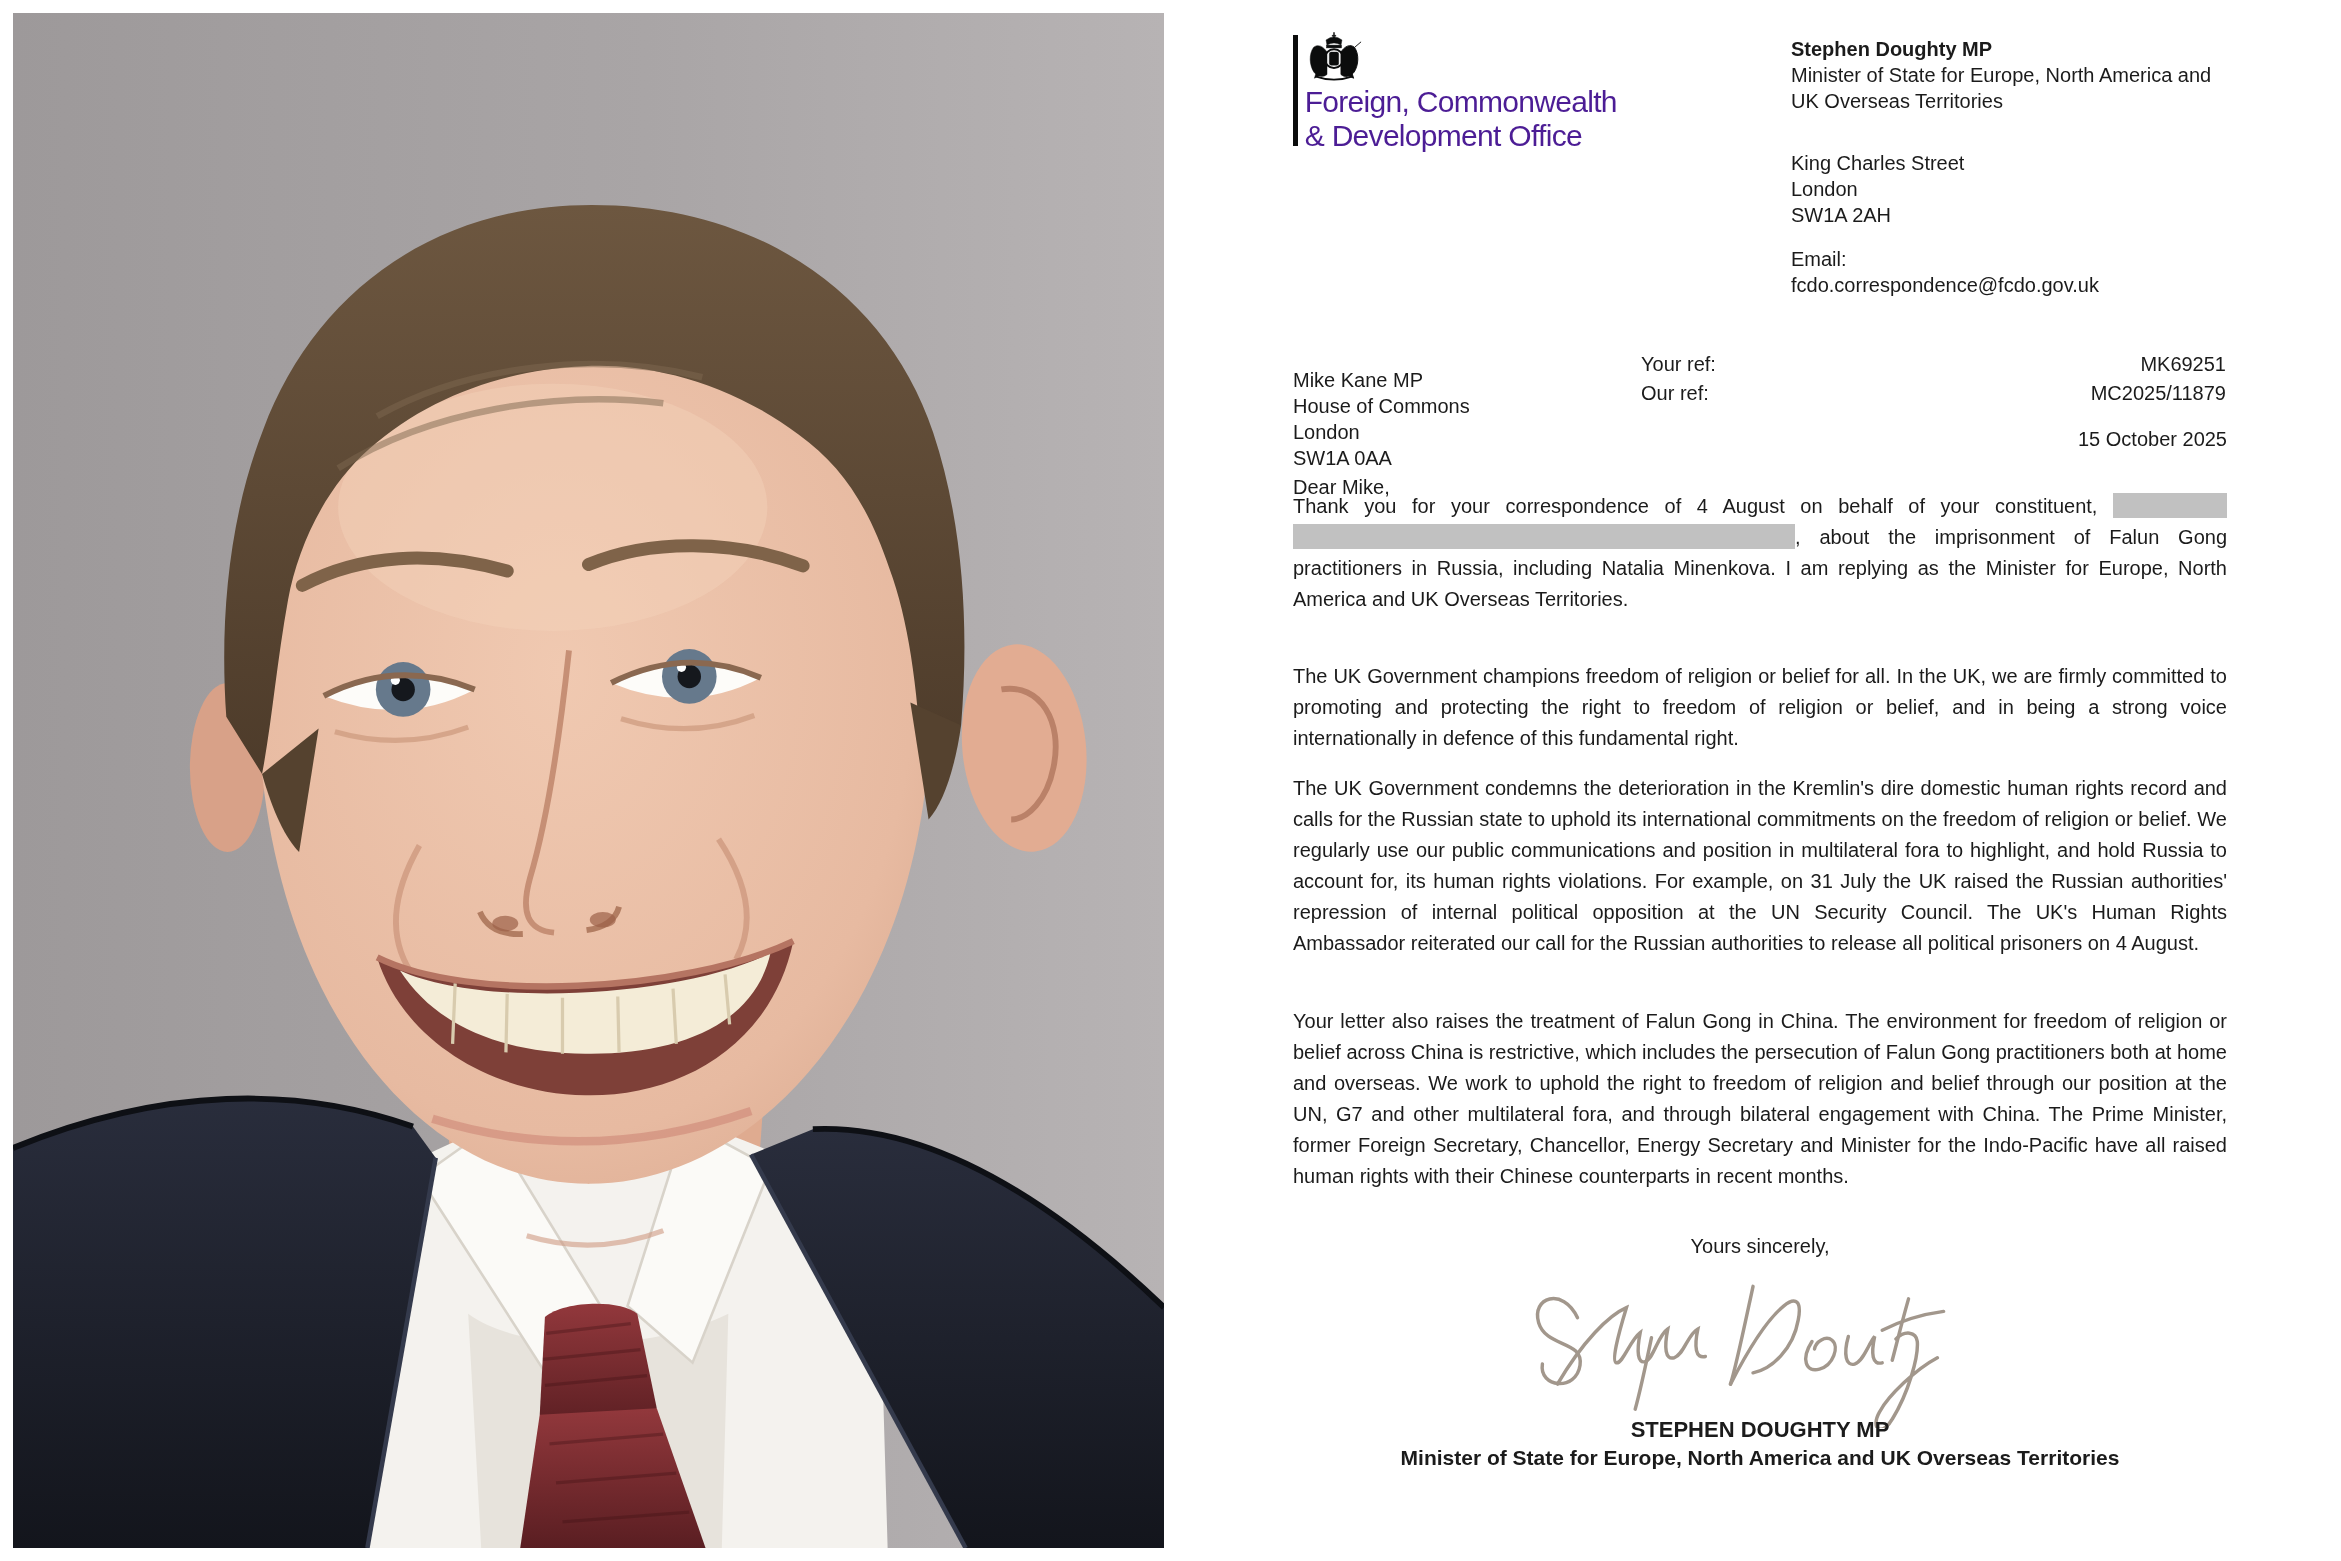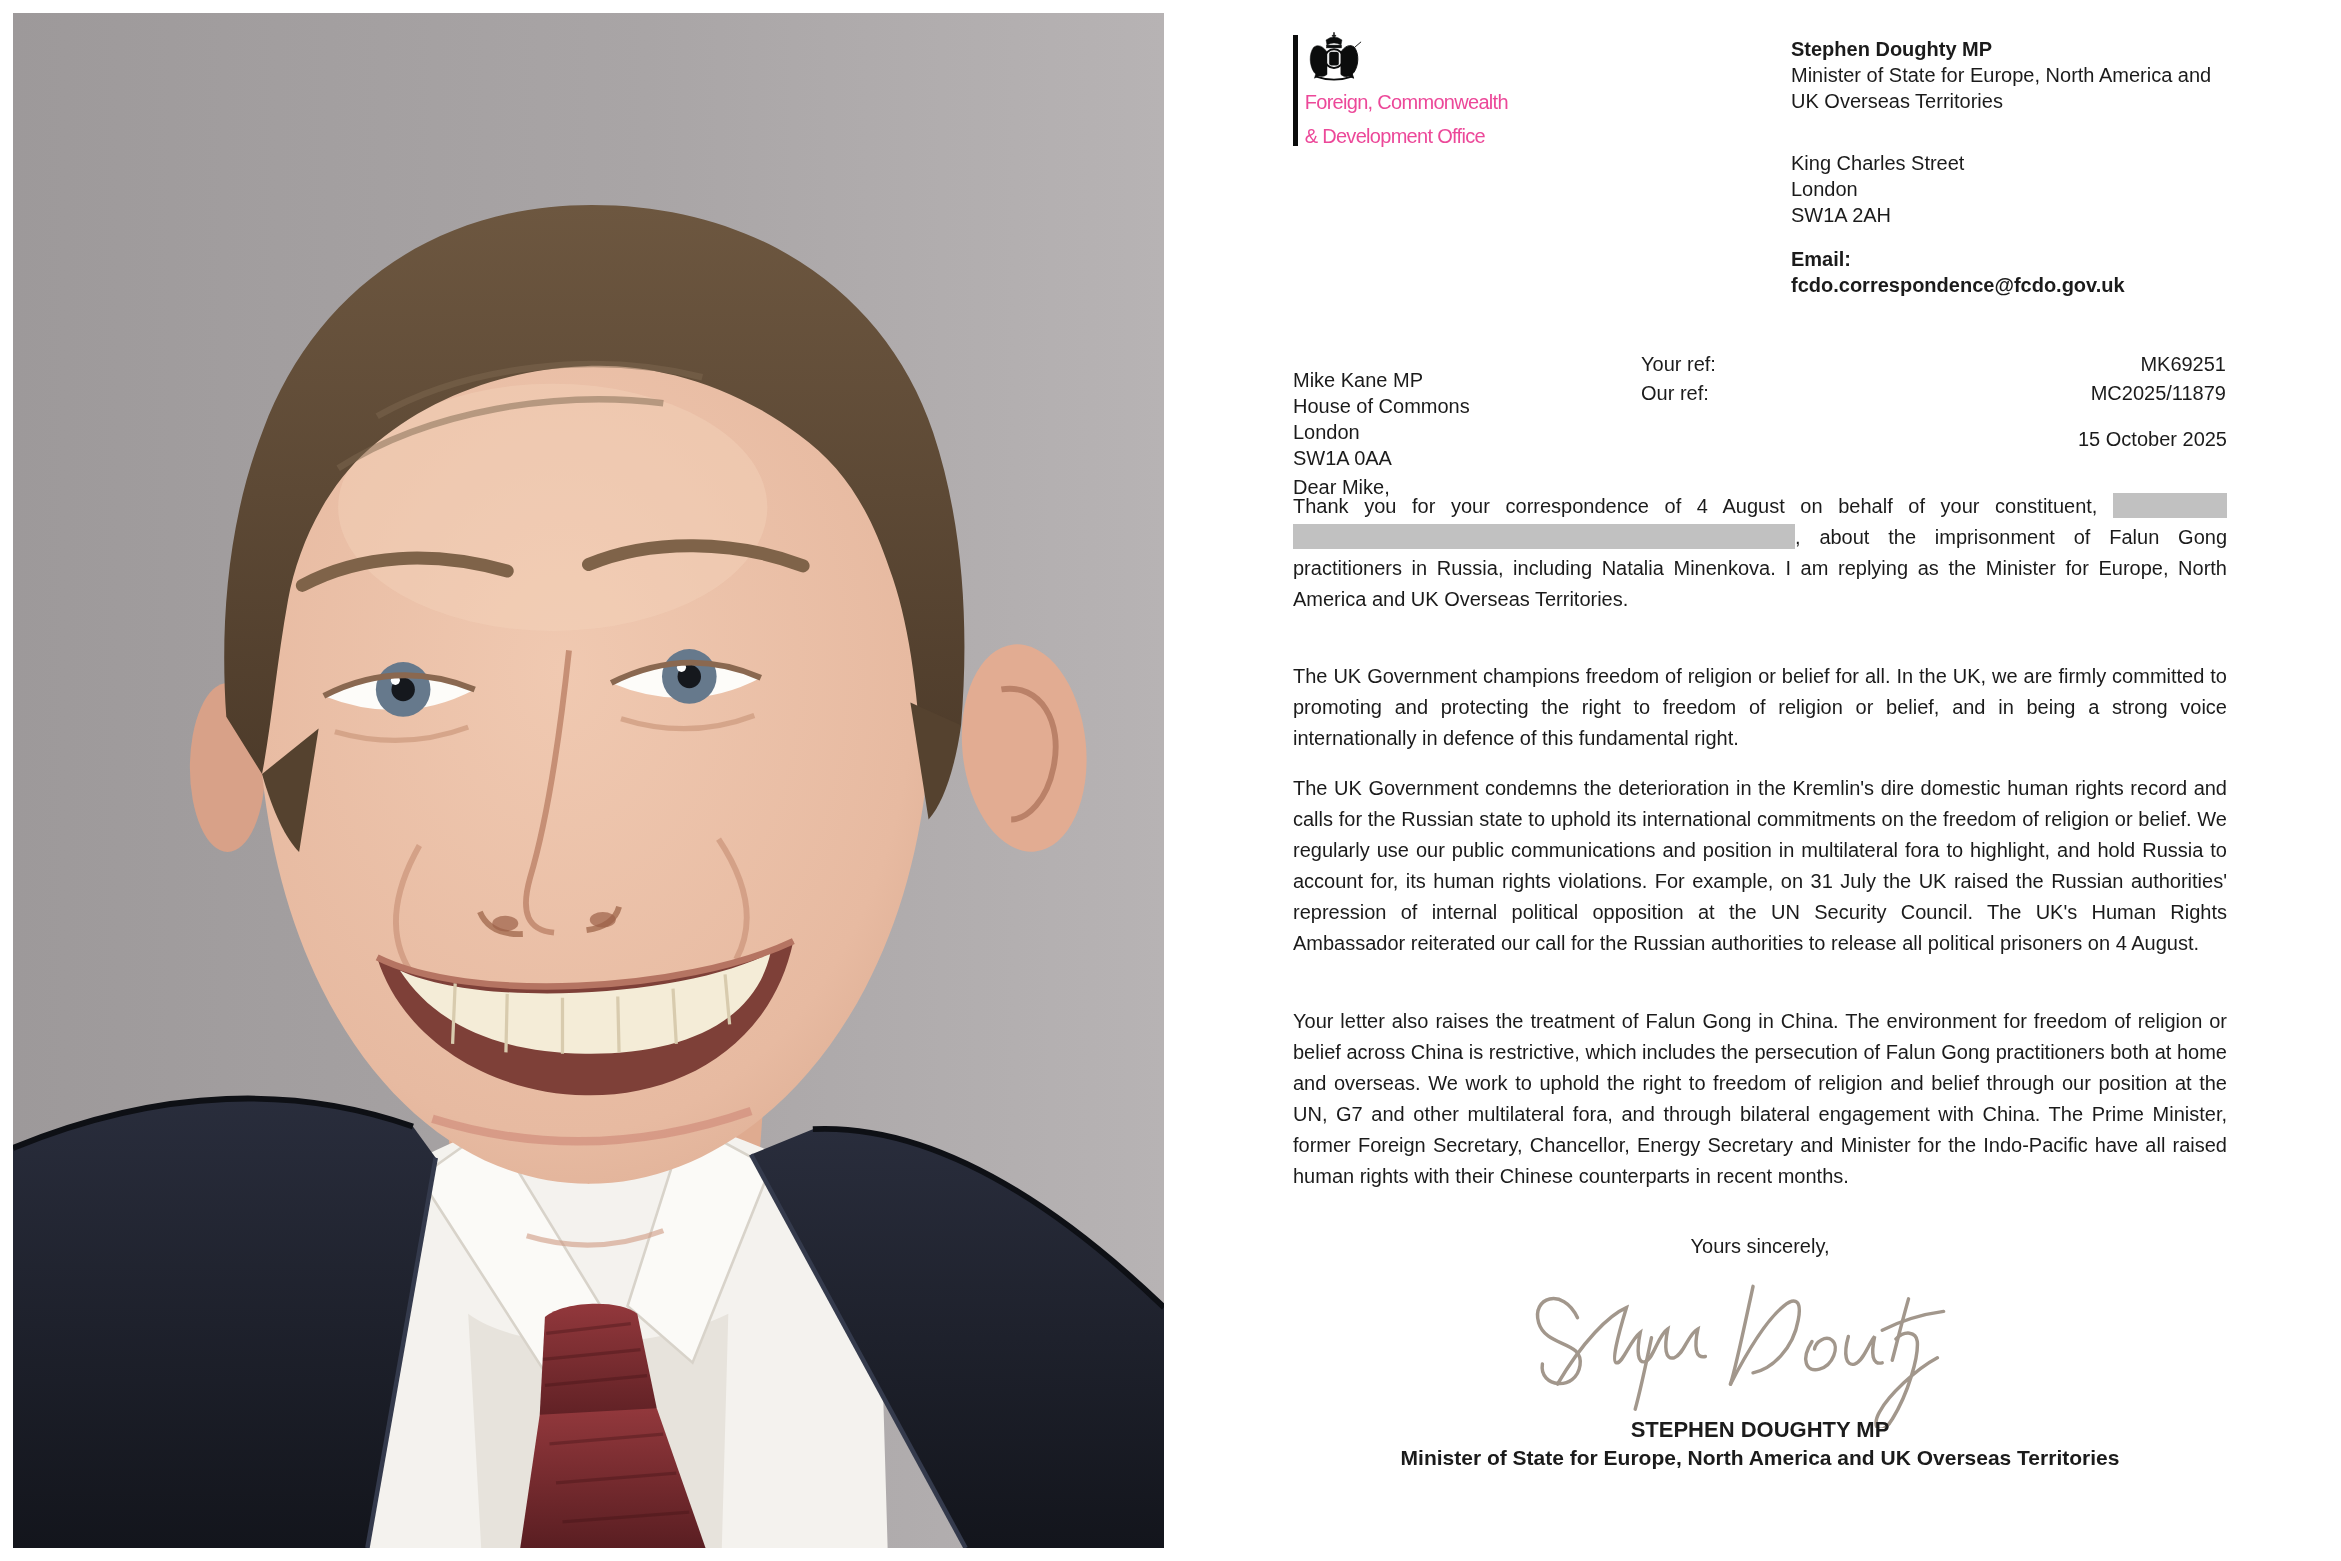--- a/index.html
+++ b/index.html
@@ -10,26 +10,26 @@
   
   .photo-frame { position:absolute; left:13px; top:13px; width:1151px; height:1535px; }
   .photo-frame svg { display:block; width:100%; height:100%; }
 
   
   .letter { position:absolute; left:1293px; top:0; width:934px; height:1561px; font-size:20px; }
   .letter .abs { position:absolute; }
 
   .logo-bar { left:0; top:35px; width:4.6px; height:111px; background:#0b0c0c; }
   .crest { left:13px; top:31px; width:56px; height:52px; }
-  .logo-text { left:11.7px; top:85px; font-size:20px; line-height:34px; color:#ec4899; letter-spacing:-0.7px; white-space:nowrap; }
+  .logo-text { left:11.7px; top:85px; font-size:30px; line-height:34px; color:#4c1d95; letter-spacing:-0.7px; white-space:nowrap; }
 
   .sender { left:498px; top:36px; width:422px; line-height:26px; }
   .sender .bold { font-weight:bold; }
   .sender-addr { margin-top:36px; }
-  .sender-email { margin-top:18px; font-weight:bold; }
+  .sender-email { margin-top:18px; font-weight:normal; }
 
   .recipient { left:0; top:327px; line-height:26px;margin-top:40px; }
 
   .refs { left:348px; top:350px; width:585px; line-height:29px; }
   .refs .row { display:flex; }
   .refs .lbl { flex:1; text-align:left; }
   .refs .val { width:224px; text-align:right; }
 
   .dateline { left:0; top:428px; width:934px; text-align:right; }
 

